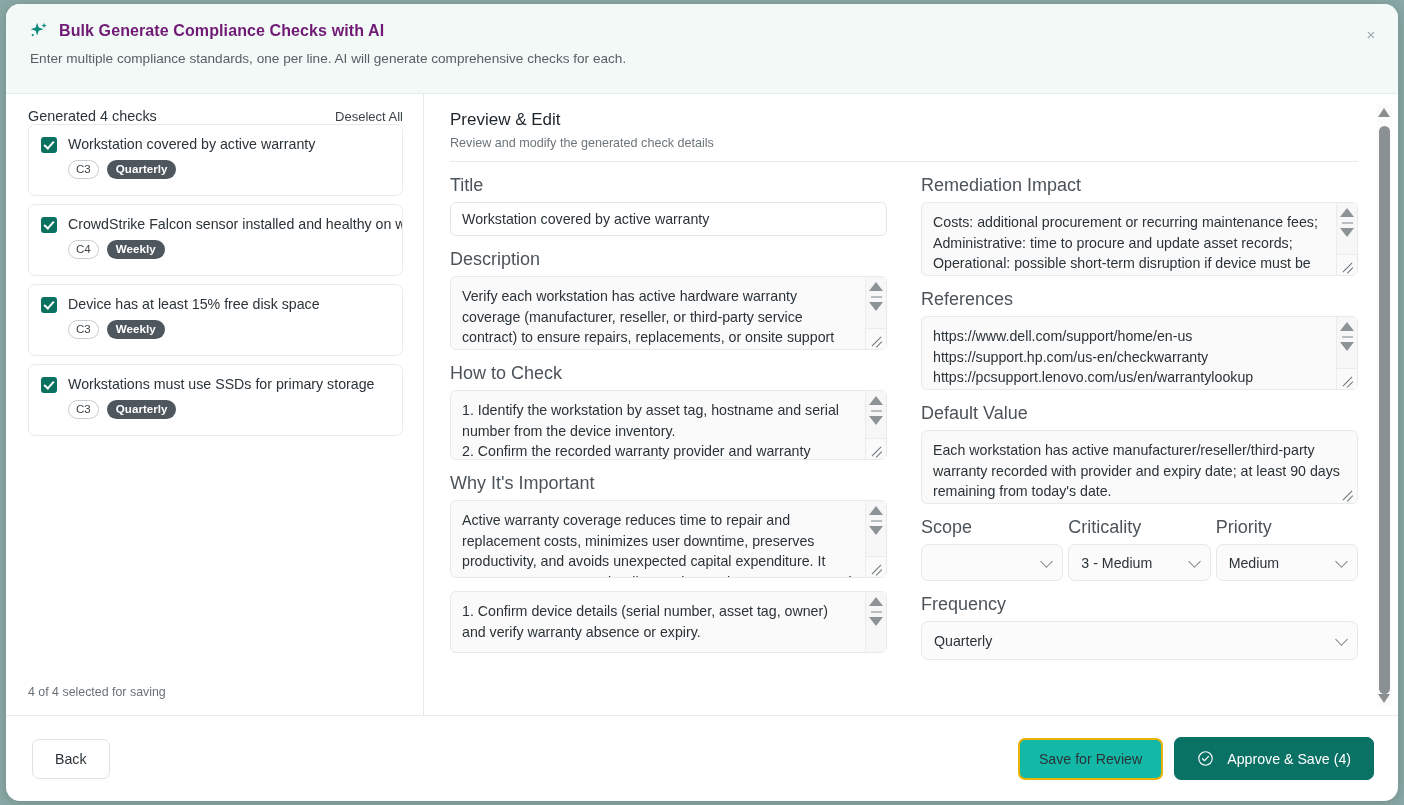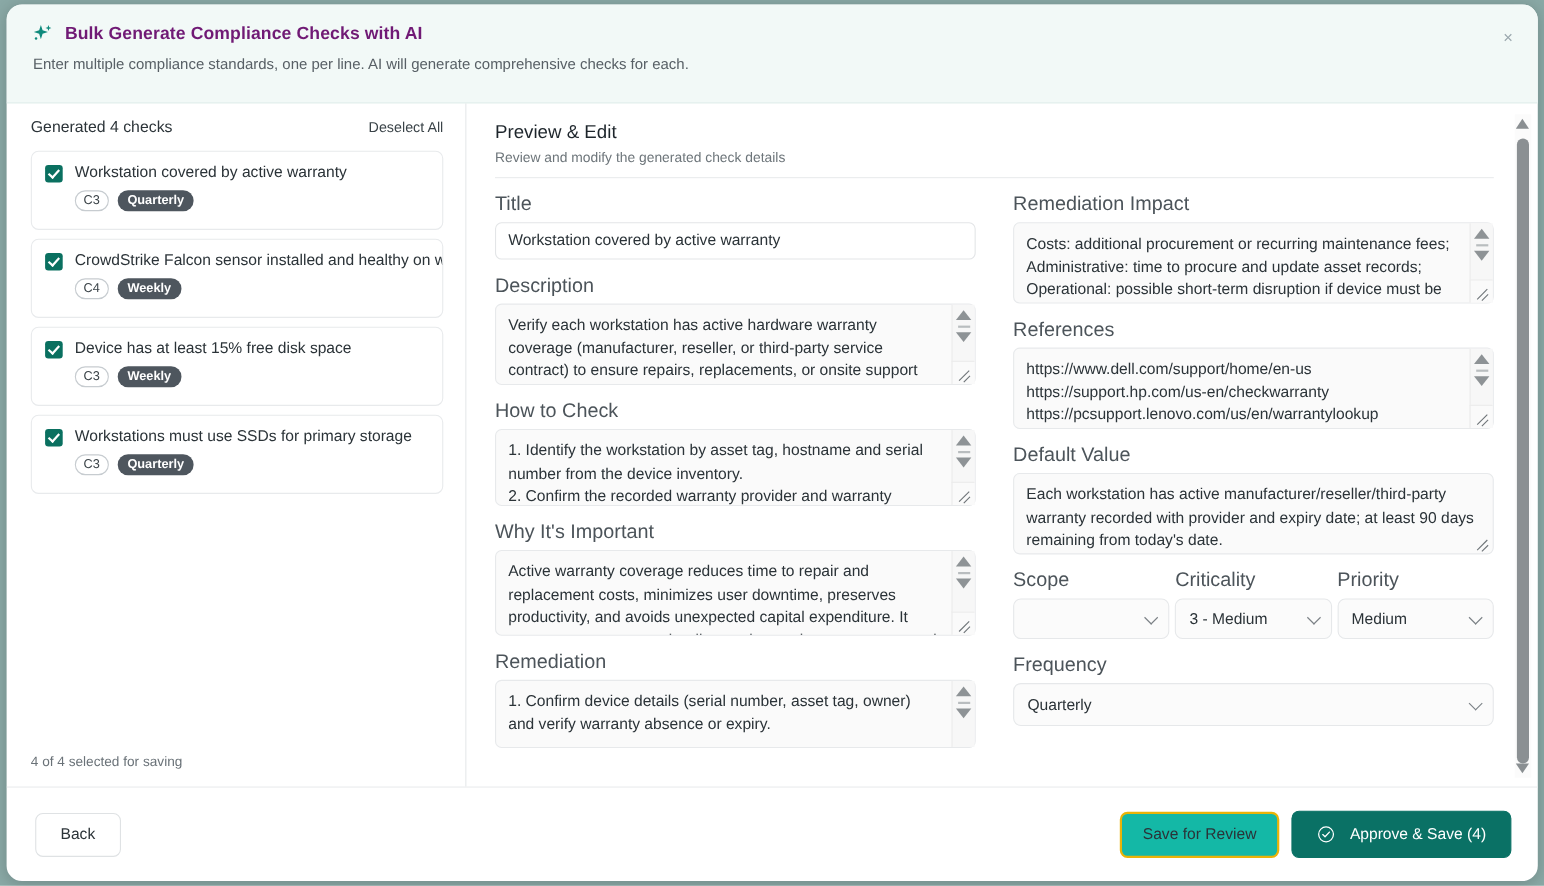--- a/index.html
+++ b/index.html
@@ -54,21 +54,20 @@
   .left {
     width: 418px; flex: 0 0 418px;
     border-right: 1px solid #e6e8ea;
     padding: 14px 20px 0 22px;
     display: flex; flex-direction: column;
     position: relative;
     overflow: hidden;
   }
   .left-head {
     display: flex; justify-content: space-between; align-items: baseline;
-    margin-bottom: 13px;
   }
   .left-title { font-size: 14.4px; color: #2c3439; }
   .deselect {
     font-size: 13px; color: #3a4348; cursor: pointer;
     background: none; border: none; font-family: inherit;
   }
   .check-list { display: flex; flex-direction: column; gap: 8px; }
   .check-card {
     border: 1px solid #e8eaec;
     border-radius: 7px;
@@ -362,21 +361,20 @@
               <div class="sb">
                 <span class="up"></span>
                 <span class="bar"></span>
                 <span class="dn"></span>
               </div>
               <div class="grip"></div>
             </div>
           </div>
 
           <div class="fld">
-            <label class="lbl">Remediation</label>
             <div class="ta-wrap">
               <div class="ta h50">1. Confirm device details (serial number, asset tag, owner) and verify warranty absence or expiry.</div>
               <div class="sb">
                 <span class="up"></span>
                 <span class="bar"></span>
                 <span class="dn"></span>
               </div>
             </div>
           </div>
 

